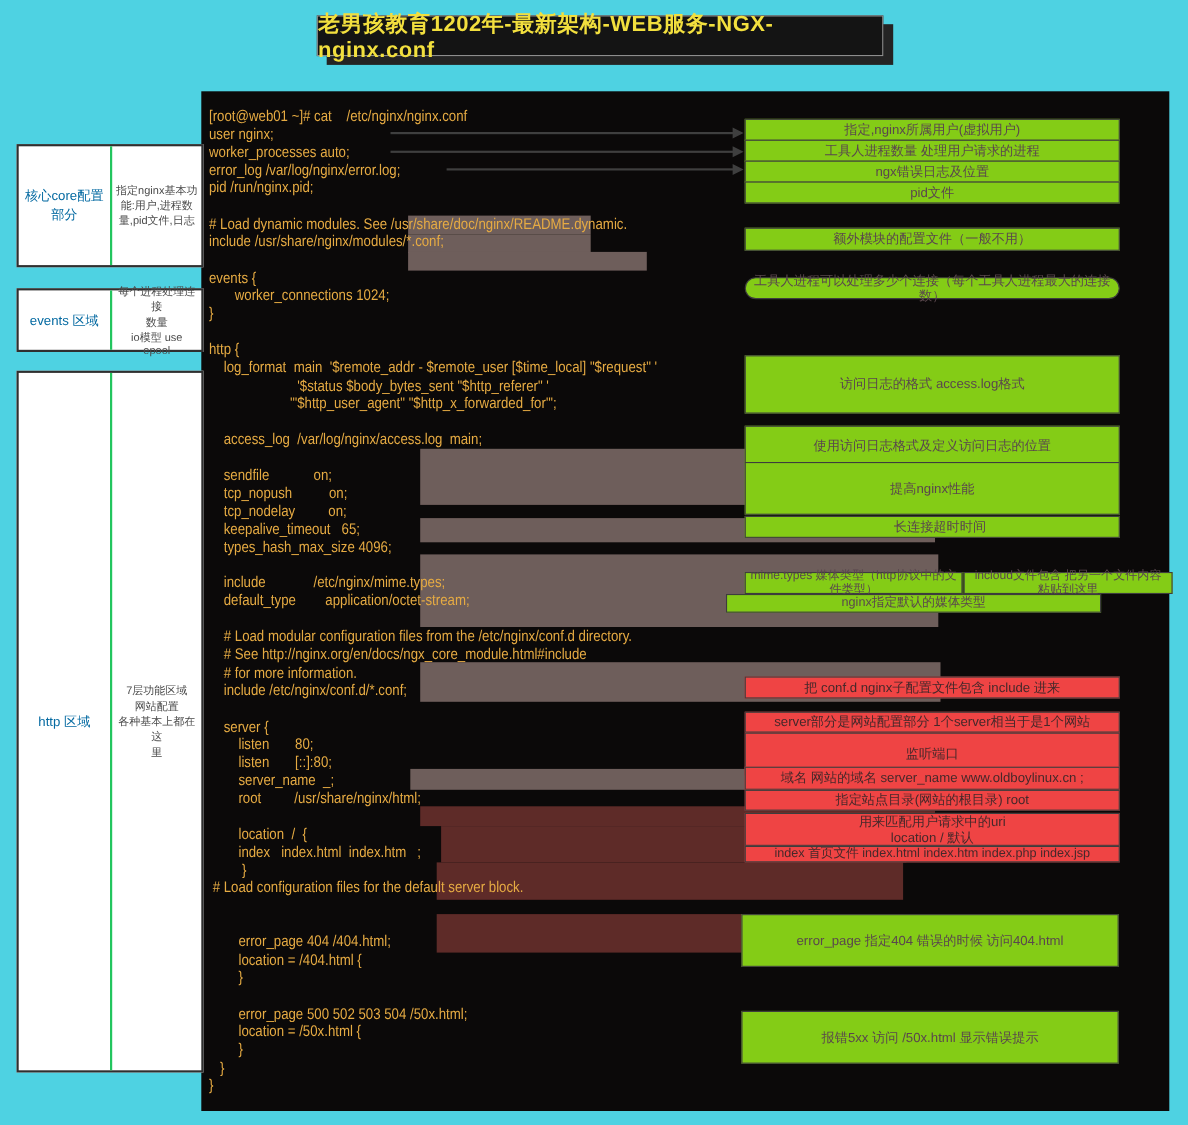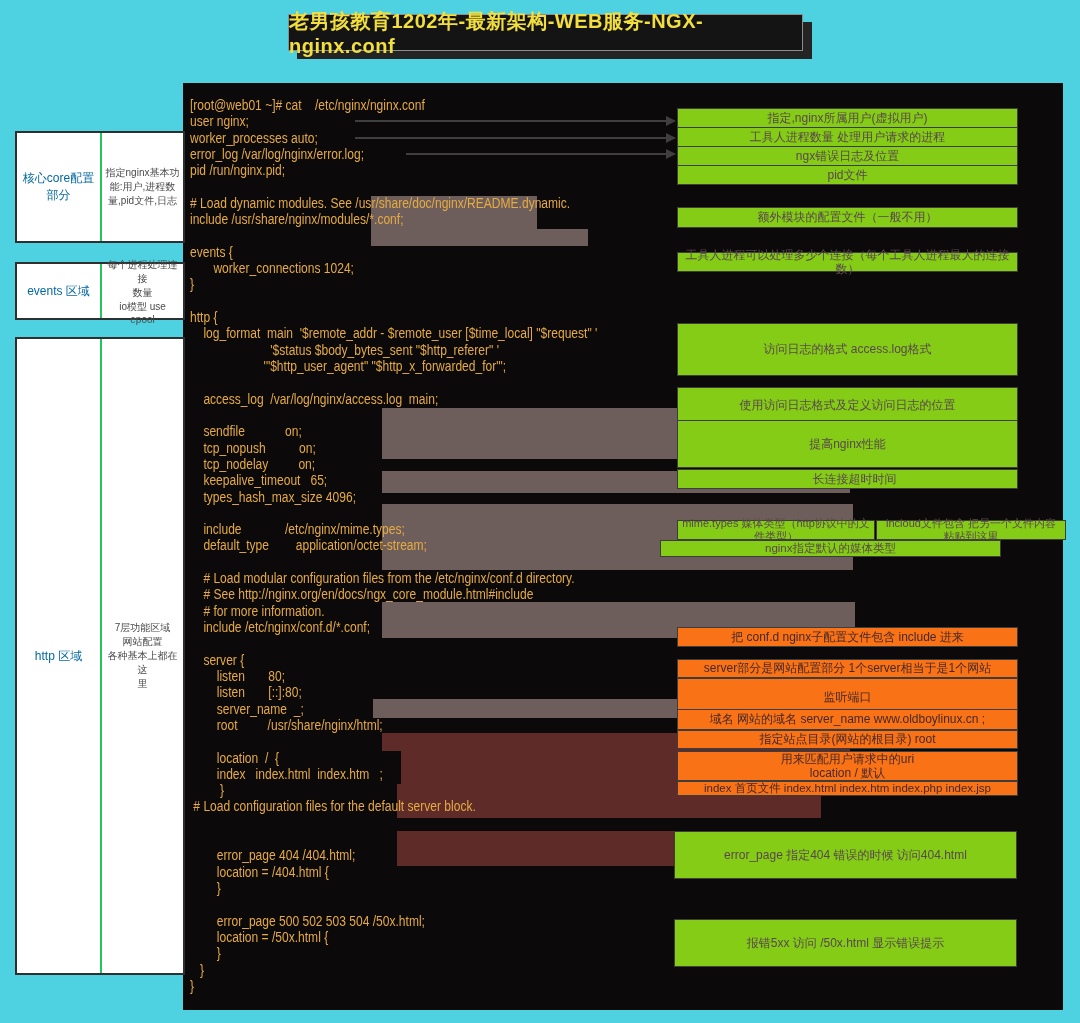--- a/index.html
+++ b/index.html
@@ -68,27 +68,27 @@
 
   
   .ann {
     position:absolute; z-index:4;
     border:1px solid #3d3d3d;
     display:flex; align-items:center; justify-content:center;
     text-align:center; font-size:12px; line-height:1.2;
     white-space:pre-line; padding:0 4px;
   }
   .pink { background:#84cc16; color:#5a474d; }
-  .sal  { background:#f97316; color:#46282a;margin-top:12px; }
+  .sal  { background:#ef4444; color:#46282a; }
   #b1 {left:677px; top:108px; width:341px; height:20px;}
   #b2 {left:677px; top:127px; width:341px; height:20px;}
   #b3 {left:677px; top:146px; width:341px; height:20px;}
   #b4 {left:677px; top:165px; width:341px; height:20px;}
   #b5 {left:677px; top:207px; width:341px; height:21px;}
-  #b6 {left:677px; top:252px; width:341px; height:20px;}
+  #b6 {left:677px; top:252px; width:341px; height:20px;border-radius:10px;}
   #b7 {left:677px; top:323px; width:341px; height:53px;}
   #b8 {left:677px; top:387px; width:341px; height:36px;}
   #b9 {left:677px; top:420px; width:341px; height:48px;}
   #b10{left:677px; top:469px; width:341px; height:20px;padding-left:18px;}
   #b11a{left:677px; top:520px; width:198px; height:20px; font-size:11px;}
   #b11b{left:876px; top:520px; width:190px; height:20px; font-size:11px;}
   #b12{left:660px; top:540px; width:341px; height:17px; font-size:11.5px;}
   #b13{left:677px; top:615px; width:341px; height:20px;}
   #b14{left:677px; top:647px; width:341px; height:19px;}
   #b15{left:677px; top:666px; width:341px; height:39px;}

